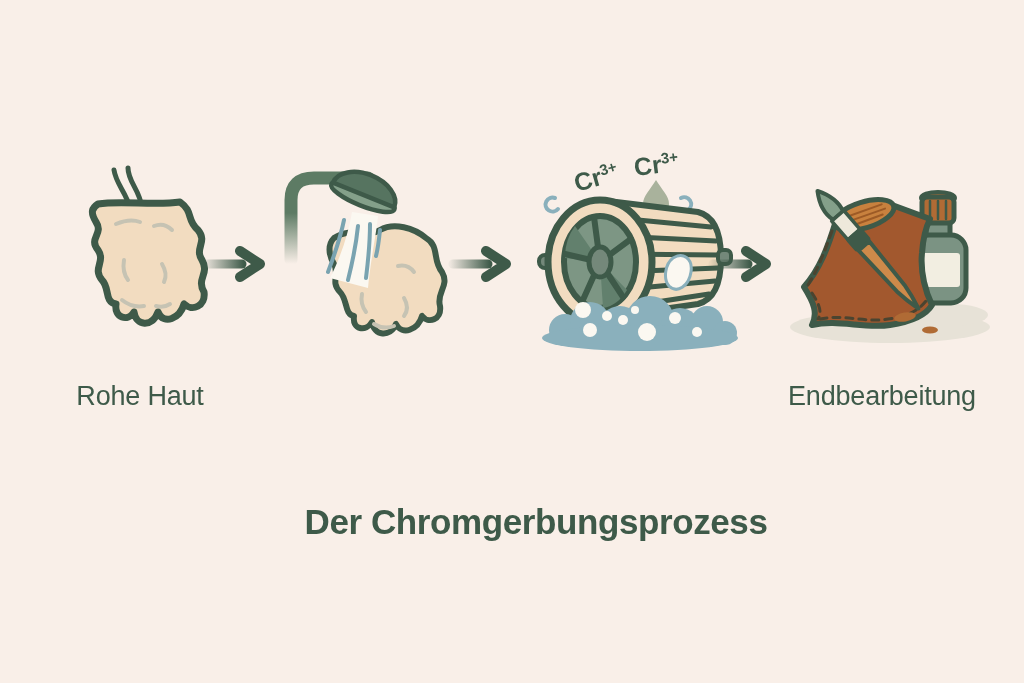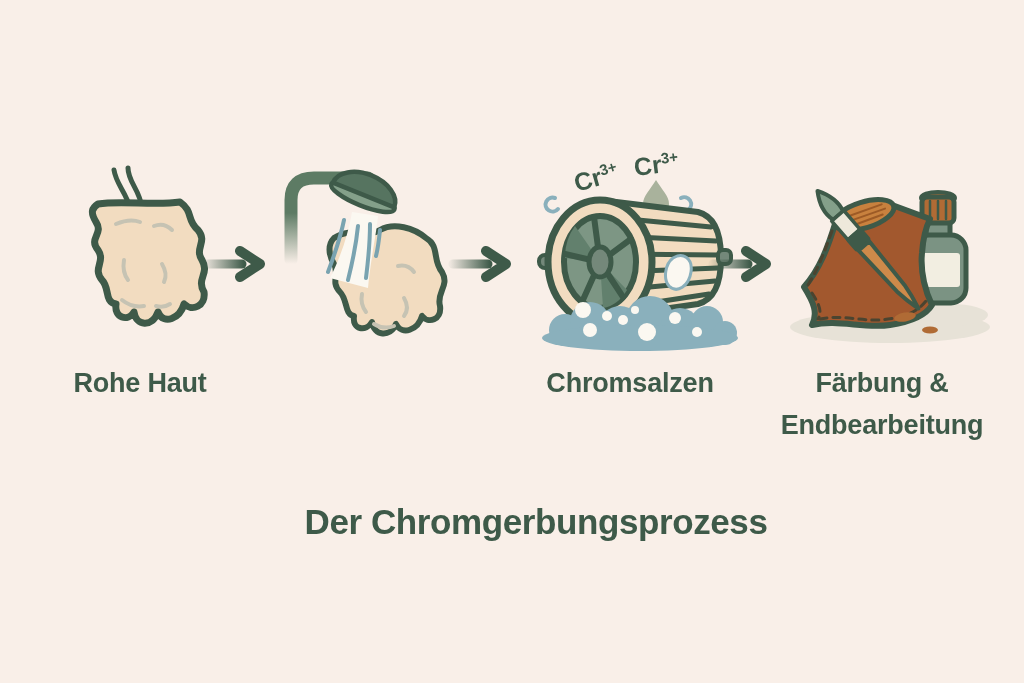--- a/index.html
+++ b/index.html
@@ -8,22 +8,22 @@
     --pipe:#5d7b64; --water:#8ab0bc; --stream:#79a3b0; --bubble:#fbf8f1;
     --droplet:#a9b29c; --axle:#74887a; --leather:#a2582e; --opening:#c8813e;
     --wood:#cd8a4a; --cap:#b06b35; --bottle:#7b9383; --paper:#f2eee1;
     --shadow:#e7e2d7; --stitch:#4a4430; --wedge:#62806d; --ivory:#eee9db;
   }
   html,body{margin:0;padding:0;background:#fff;}
   .stage{position:relative;width:1024px;height:683px;background:var(--bg);
     font-family:"Liberation Sans",sans-serif;overflow:hidden;}
   .abs{position:absolute;}
   svg *{stroke-linecap:round;stroke-linejoin:round;}
-  .step-label{position:absolute;top:362px;text-align:center;color:var(--ink);
-    font-weight:700;font-size:27px;line-height:42px;letter-spacing:-0.2px;}
+  .step-label{position:absolute;top:375px;text-align:center;color:var(--ink);
+    font-weight:400;font-size:27px;line-height:42px;letter-spacing:-0.2px;}
   .step-label span{display:block;}
   .title{position:absolute;top:502px;left:0;width:100%;text-align:center;
     color:var(--ink);font-weight:700;font-size:35px;letter-spacing:-0.4px;padding-left:24px;}
   .chem{font-family:"Liberation Sans",sans-serif;font-weight:700;fill:var(--ink);}
 </style>
 </head>
 <body>
 
 <div class="stage">
 
@@ -213,22 +213,20 @@
       <rect x="55" y="-3" width="17" height="20" rx="3" fill="var(--ink)"></rect>
       <path d="M72,0 L128,2 C146,4 152,6.5 155,7 C152,7.5 146,10 128,12 L72,14 Z" fill="var(--wood)" stroke="var(--ink)" stroke-width="4"></path>
     </g>
   </svg>
 
   <div class="step-label" style="left:40px;width:200px">
     <span>Rohe Haut</span>
       <span></span>
   </div>
   <div class="step-label" style="left:520px;width:220px">
-      <span>Chromsalzen</span>
   </div>
   <div class="step-label" style="left:772px;width:220px">
-    <span>Färbung &amp;</span>
       <span>Endbearbeitung</span>
   </div>
 
   <div class="title">Der Chromgerbungsprozess</div>
 
 </div>
 
 </body></html>

